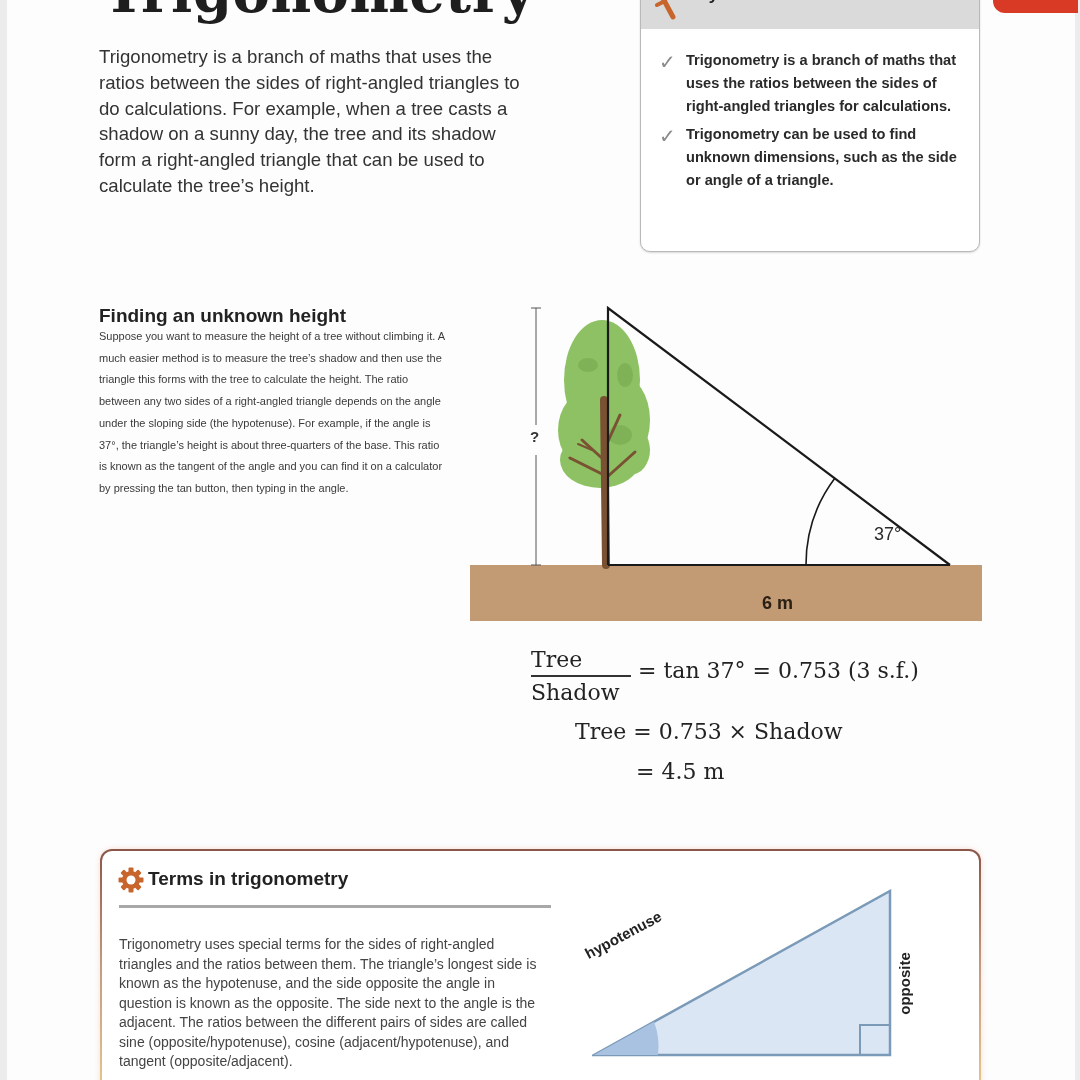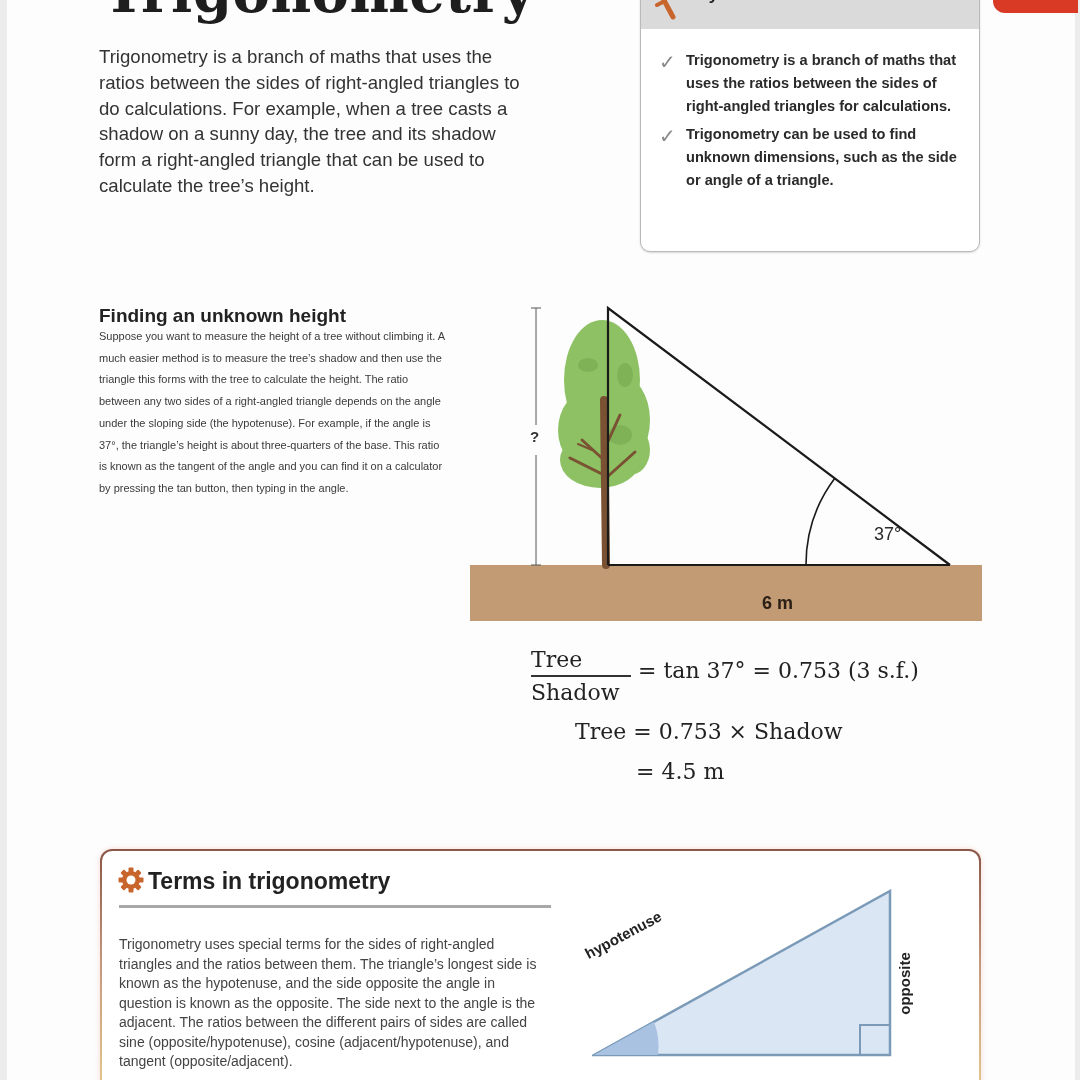--- a/index.html
+++ b/index.html
@@ -35,21 +35,21 @@
   .frac { position: absolute; left: 531px; top: 646px; width: 100px; text-align: left; }
   .frac .num { display: block; height: 28px; line-height: 28px; }
   .frac .bar { display: block; height: 2px; background: #333; margin: 1px 0 2px 0; }
   .frac .den { display: block; height: 28px; line-height: 28px; }
   .eq1 { left: 638px; top: 658px; }
   .eq2 { left: 575px; top: 719px; text-align: right; }
   .eq3 { left: 636px; top: 759px; }
 
   .terms { position: absolute; left: 100px; top: 849px; width: 881px; height: 260px; border-radius: 12px; border: 2px solid transparent; background: linear-gradient(#fff, #fff) padding-box, linear-gradient(180deg, #8a5648 0%, #c49a80 45%, #e6cf8f 100%) border-box; box-shadow: 0 0 5px rgba(240,150,130,0.35); }
   .gear-icon { position: absolute; left: 16px; top: 16px; width: 26px; height: 26px; }
-  .terms-title { position: absolute; left: 46px; top: 17px; font-size: 23px; font-weight: bold; color: #222; }
+  .terms-title { position: absolute; left: 46px; top: 17px; font-size: 19px; font-weight: bold; color: #222; }
   .terms-rule { position: absolute; left: 17px; top: 54px; width: 432px; height: 3px; background: #a8a8a8; }
   .terms-body { position: absolute; left: 17px; top: 84px; width: 430px; font-size: 14px; line-height: 19.5px; color: #444; }
   .triangle { position: absolute; left: 490px; top: 38px; width: 310px; height: 180px; }
   .label-hyp { position: absolute; left: 590px; top: 945px; font-size: 15px; font-weight: bold; color: #222; transform: rotate(-28deg); transform-origin: left bottom; }
   .label-opp { position: absolute; left: 886px; top: 975px; font-size: 15px; font-weight: bold; color: #222; transform: rotate(-90deg); transform-origin: center; width: 80px; text-align: center; margin-left: -22px; }
   .label-adj { position: absolute; left: 706px; top: 1058px; font-size: 16px; font-weight: normal; color: #222; margin-top: 47px; }
 </style>
 </head>
 <body>
 

